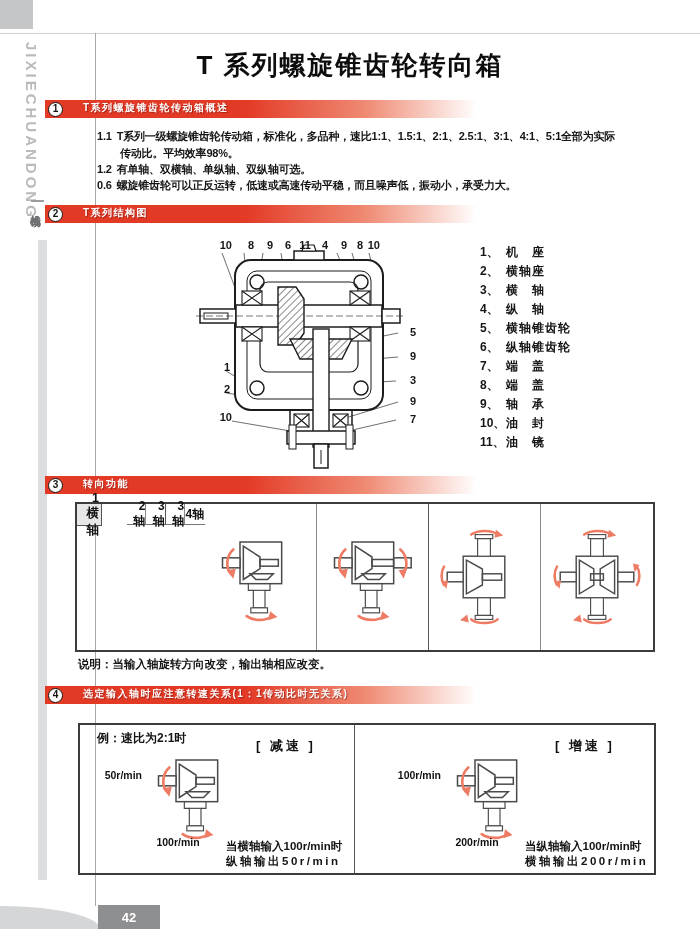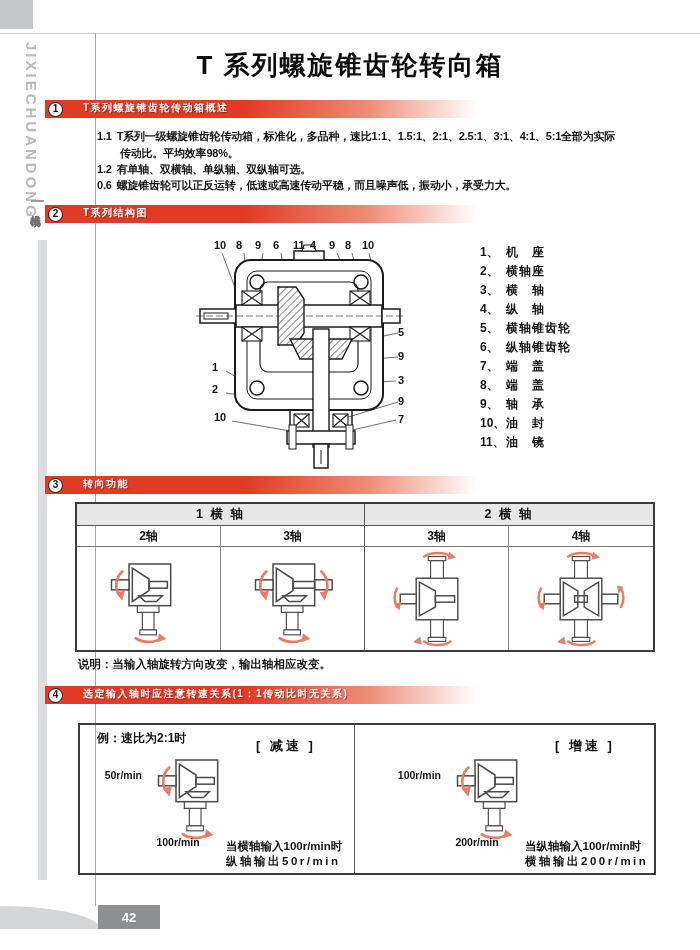--- a/index.html
+++ b/index.html
@@ -27,29 +27,29 @@
          border:1.5px solid #141414;border-radius:50%;box-sizing:border-box;
          font-size:10px;font-weight:bold;color:#141414;text-align:center;line-height:12px;}
   .sectitle{position:absolute;left:38px;top:1px;color:#fff;font-size:10px;font-weight:bold;
             letter-spacing:1.5px;text-shadow:1px 1px 1px rgba(110,12,6,.55);white-space:nowrap;}
 
   
   .bodyline{font-size:11px;font-weight:600;letter-spacing:-0.2px;white-space:nowrap;color:#151515;}
   .no{margin-right:5px;margin-top:20px;}
 
   
-  .callout{position:absolute;width:18px;text-align:left;font-size:11px;font-weight:bold;color:#161616;}
+  .callout{position:absolute;width:18px;text-align:right;font-size:11px;font-weight:bold;color:#161616;}
   .parts{left:480px;top:243px;}
   .part-row{display:flex;height:19px;align-items:center;font-size:12px;font-weight:600;color:#151515;}
   .pno{min-width:26px;}
   .pname{letter-spacing:1px;}
 
   
   .tbl3{left:75px;top:502px;width:580px;height:150px;border:2px solid #3c3c3c;box-sizing:border-box;
-        display:flex;flex-direction:column;text-align:right;}
+        display:flex;flex-direction:row;text-align:right;}
   .tbl3-ghead{display:flex;height:22px;}
   .gcell{width:50%;background:#e7e7e7;border-bottom:1px solid #555;box-sizing:border-box;
          display:flex;align-items:center;justify-content:center;font-size:12.5px;font-weight:bold;letter-spacing:2px;}
   .gcell.first{border-right:1px solid #555;}
   .tbl3-chead{display:flex;height:21px;}
   .ccell{width:25%;border-bottom:1px solid #777;border-right:1px solid #888;box-sizing:border-box;
          display:flex;align-items:center;justify-content:center;font-size:12px;font-weight:bold;}
   .ccell.mid{border-right:1px solid #555;}
   .ccell:last-child{border-right:none;}
   .tbl3-body{display:flex;flex:1;}
@@ -246,21 +246,20 @@
   </div>
 
   <div class="abs secbar" style="top:476px;">
     <span class="badge">3</span>
     <span class="sectitle">转向功能</span>
   </div>
 
   <div class="abs tbl3">
     <div class="tbl3-ghead">
       <div class="gcell first">1 横 轴</div>
-      <div class="gcell">2 横 轴</div>
     </div>
     <div class="tbl3-chead">
       <div class="ccell">2轴</div>
       <div class="ccell mid">3轴</div>
       <div class="ccell">3轴</div>
       <div class="ccell">4轴</div>
     </div>
     <div class="tbl3-body">
       <div class="dcell">
         <svg width="100" height="90" viewBox="0 0 120 108">

